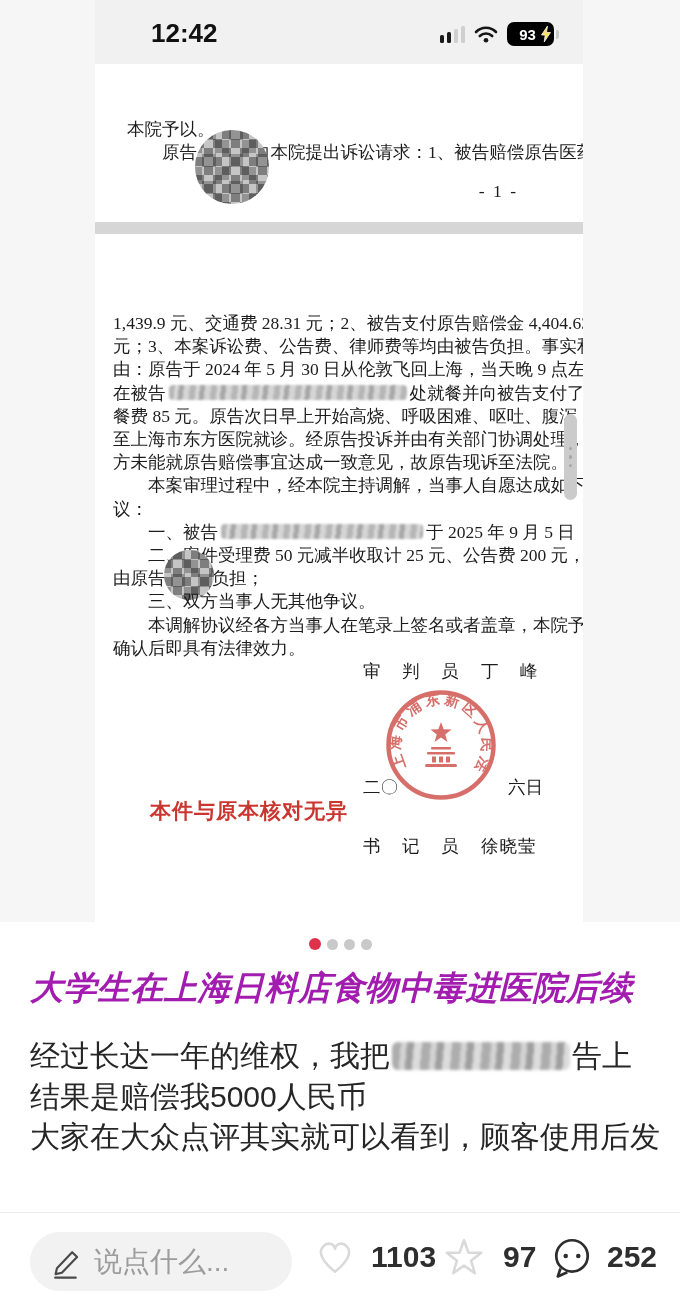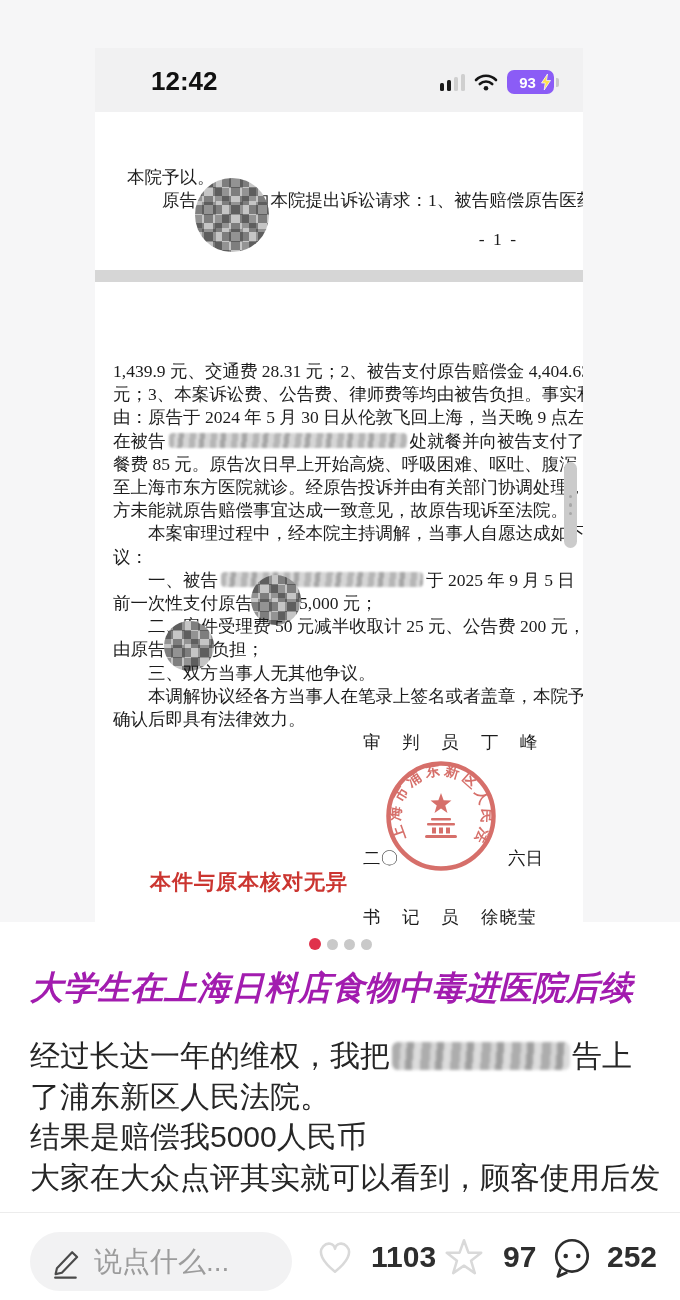--- a/index.html
+++ b/index.html
@@ -1,30 +1,30 @@
 <!DOCTYPE html>
 <html><head>
 <meta charset="utf-8">
 <style>
   * { margin:0; padding:0; box-sizing:border-box; }
   html,body { width:680px; height:1300px; background:#ffffff; overflow:hidden;
               font-family:"Liberation Sans","DejaVu Sans",sans-serif; }
 
   
   .photo { position:absolute; left:0; top:10; width:680px; height:922px; background:#f6f6f7; }
-  .shot  { position:absolute; left:95px; top:0; width:488px; height:922px; background:#fff; overflow:hidden;margin-top:48px; }
+  .shot  { position:absolute; left:95px; top:0; width:488px; height:922px; background:#fff; overflow:hidden; }
 
   .statusbar { position:absolute; left:0; top:0; width:100%; height:64px; background:#f1f1f2; }
   .sb-time { position:absolute; left:56px; top:18px; font-size:26px; font-weight:700; color:#111; }
   .sb-icons { position:absolute; right:24px; top:22px; display:flex; align-items:center; gap:8px; }
   .cellbars { display:flex; align-items:flex-end; gap:2.5px; height:18px; }
   .cellbars i { display:block; width:4.5px; border-radius:1.5px; background:#1a1a1a; }
   .cellbars i:nth-child(1){height:8px;} .cellbars i:nth-child(2){height:11px;}
   .cellbars i:nth-child(3){height:14px;background:#cfcfcf;} .cellbars i:nth-child(4){height:17px;background:#cfcfcf;}
-  .battery { position:relative; width:47px; height:24px; border-radius:7px; background:#8b5cf6;
+  .battery { position:relative; width:47px; height:24px; border-radius:7px; background:#000000;
              display:flex; align-items:center; justify-content:center; }
   .battery .pct { color:#fff; font-size:15px; font-weight:700; margin-right:6px;}
   .battery .bolt { position:absolute; right:3px; top:4px; }
   .battery-cap { width:3px; height:9px; background:#c9c9c9; border-radius:0 2px 2px 0; margin-left:2px; }
 
   .navbar { position:absolute; left:0; top:64px; width:100%; height:46px; background:#f1f1f2;
             border-bottom:1px solid #e2e2e2; }
   .nav-back { position:absolute; left:20px; top:10px; width:26px; height:26px; }
   .nav-title { position:absolute; left:0; top:10px; width:100%; text-align:center;
                font-size:22px; font-weight:700; color:#141414; }
@@ -156,23 +156,20 @@
       <div class="ln">
         <span>在被告</span><span class="scrib" style="width:238px"></span><span>处就餐并向被告支付了</span>
       </div>
       <div class="ln">餐费 85 元。原告次日早上开始高烧、呼吸困难、呕吐、腹泻，后</div>
       <div class="ln">至上海市东方医院就诊。经原告投诉并由有关部门协调处理，双</div>
       <div class="ln">方未能就原告赔偿事宜达成一致意见，故原告现诉至法院。</div>
       <div class="ln ind">本案审理过程中，经本院主持调解，当事人自愿达成如下协</div>
       <div class="ln">议：</div>
       <div class="ln ind">
         <span>一、被告</span><span class="scrib" style="width:202px"></span><span>于 2025 年 9 月 5 日</span>
-      </div>
-      <div class="ln">
-        <span>前一次性支付原告</span><span class="mosaic"></span><span>5,000 元；</span>
       </div>
       <div class="ln ind">二、案件受理费 50 元减半收取计 25 元、公告费 200 元，均</div>
       <div class="ln">
         <span>由原告</span><span class="mosaic"></span><span>负担；</span>
       </div>
       <div class="ln ind">三、双方当事人无其他争议。</div>
       <div class="ln ind">本调解协议经各方当事人在笔录上签名或者盖章，本院予以</div>
       <div class="ln">确认后即具有法律效力。</div>
 
       <div class="sigblock">
@@ -224,21 +221,20 @@
   <i></i>
   <i></i>
 </div>
 
 <div class="post-title">大学生在上海日料店食物中毒进医院后续</div>
 
 <div class="post-body">
   <div class="bl">
     <span>经过长达一年的维权，我把</span><span class="scrib-post"></span><span>告上</span>
   </div>
-  <div class="bl">了浦东新区人民法院。</div>
   <div class="bl">结果是赔偿我5000人民币</div>
   <div class="bl">大家在大众点评其实就可以看到，顾客使用后发</div>
 </div>
 
 <div class="bottombar">
   <div class="comment-pill">
     <svg width="34" height="38" viewBox="0 0 38 40">
       <path d="M10,27 L27,9 l5.5,5.5 L15.5,32 l-7,1.5 1.5,-6.5 Z" fill="none" stroke="#4a4a4a" stroke-width="2.4" stroke-linejoin="round"></path>
       <line x1="8" y1="37.5" x2="31" y2="37.5" stroke="#4a4a4a" stroke-width="2.4" stroke-linecap="round"></line>
     </svg>

